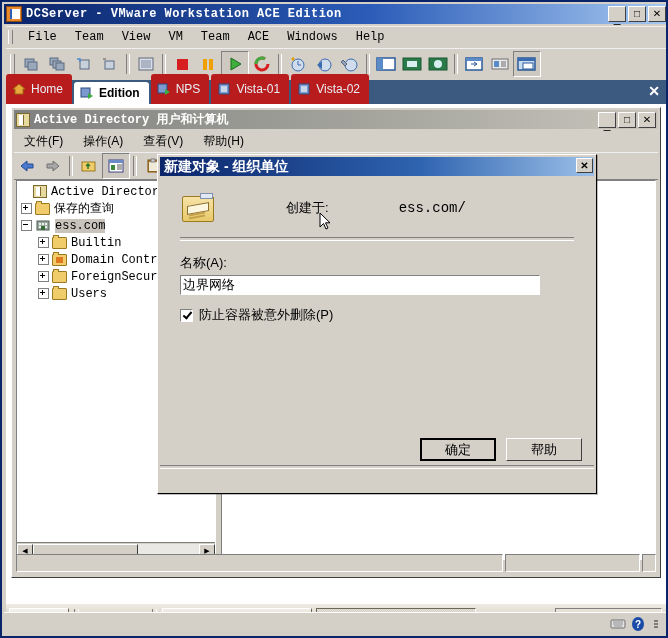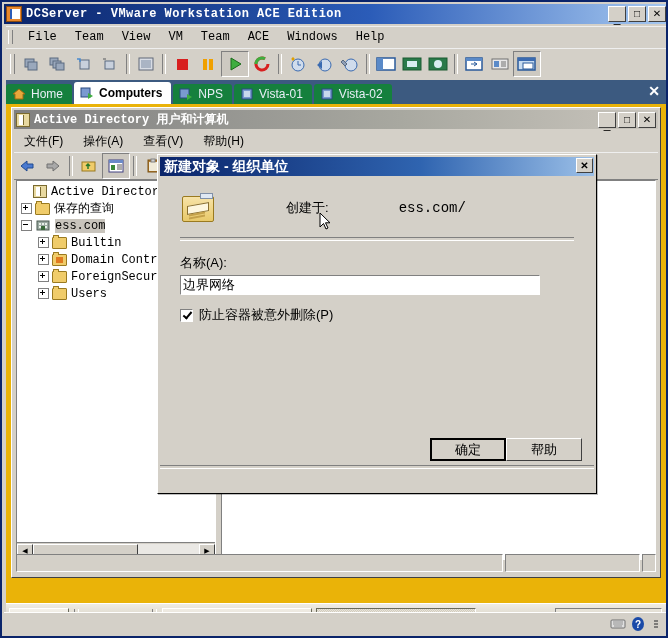--- a/index.html
+++ b/index.html
@@ -88,38 +88,38 @@
   .tsep { width: 2px; height: 20px; margin: 0 3px;
      border-left: 1px solid #808080; border-right: 1px solid #ffffff; }
   
   #vm-tabstrip {
     position: absolute; left: 4px; top: 78px;
     width: 660px; height: 24px;
     background: #3c5a80;
     display: flex; align-items: flex-end;
   }
   .vtab {
-    height: 20px; margin-right: 2px; padding: 0 9px 0 6px;
+    height: 30px; margin-right: 2px; padding: 0 9px 0 6px;
     display: flex; align-items: center; gap: 5px;
-    background: #15803d; color: #e8eef6;
+    background: #b91c1c; color: #e8eef6;
     border-radius: 3px 3px 0 0;
     font-size: 12px; white-space: nowrap;
   }
   .vtab.active { background: #ffffff; color: #000; font-weight: bold; height: 22px; }
   .vtab-ico { width: 14px; height: 14px; position: relative; }
   .tab-close {
     position: absolute; right: 6px; top: 4px;
     color: #ffffff; font-weight: bold; font-size: 14px; line-height: 14px;
     font-family: "Liberation Sans", sans-serif;
   }
   
   #guest {
     position: absolute; left: 4px; top: 102px;
     width: 660px; height: 530px;
-    background: #eab308;
+    background: #ffffff;
     overflow: hidden;
   }
   
   #mmc {
     position: absolute; left: 5px; top: 3px;
     width: 650px; height: 471px;
     background: #d4d0c8;
     border: 1px solid;
     border-color: #ffffff #404040 #404040 #ffffff;
     box-sizing: border-box;
@@ -304,21 +304,21 @@
     border: 1px solid; border-color: #808080 #ffffff #ffffff #808080;
     box-sizing: border-box; margin-right: 6px; position: relative; flex: none;
   }
   .cbox.checked::after {
     content: ""; position: absolute; left: 4px; top: 0px;
     width: 3px; height: 7px; border: solid #000;
     border-width: 0 2px 2px 0; transform: rotate(40deg);
   }
   #dlg-buttons {
     position: absolute; right: 12px; bottom: 30px;
-    display: flex; 
+    display: flex; gap: 10px;
   }
   .dbtn {
     width: 76px; height: 23px; background: #d4d0c8;
     border: 1px solid; border-color: #ffffff #404040 #404040 #ffffff;
     box-sizing: border-box;
     display: flex; align-items: center; justify-content: center;
     font-size: 13px; color: #000; font-family:"Liberation Sans",sans-serif;
   }
   .dbtn.default { border: 2px solid #000; }
   #dlg-footline {
@@ -540,21 +540,21 @@
       </span>
       <span>Home</span>
     </div>
     <div class="vtab active">
       <span class="vtab-ico">
         <svg width="14" height="14" viewBox="0 0 14 14">
             <rect x="1" y="2" width="9" height="9" fill="#7a9ad0" stroke="#2a4a80"></rect>
             <path d="M8 7 L13 10 L8 13 Z" fill="#3fae3f"></path>
           </svg>
       </span>
-      <span>Computers</span>
+      <span>Edition</span>
     </div>
     <div class="vtab">
       <span class="vtab-ico">
         <svg width="14" height="14" viewBox="0 0 14 14">
             <rect x="1" y="2" width="9" height="9" fill="#7a9ad0" stroke="#2a4a80"></rect>
             <path d="M8 7 L13 10 L8 13 Z" fill="#3fae3f"></path>
           </svg>
       </span>
       <span>NPS</span>
     </div>

